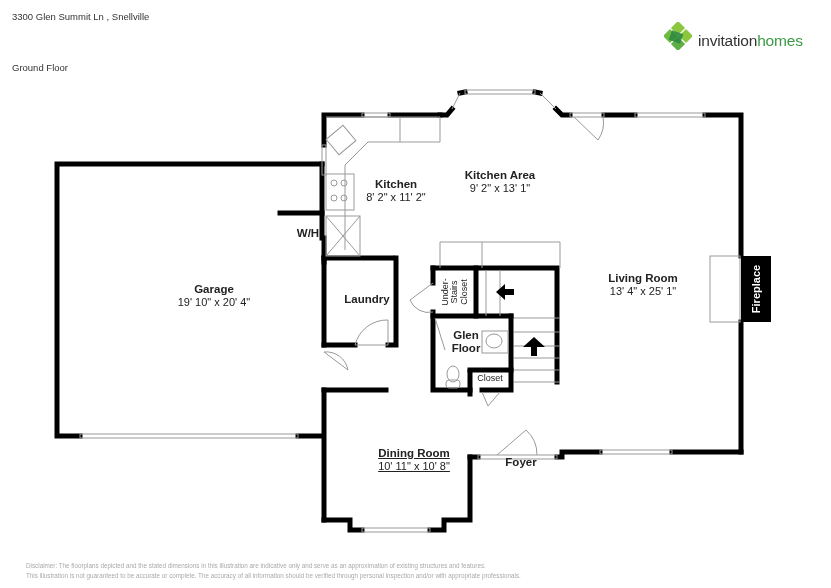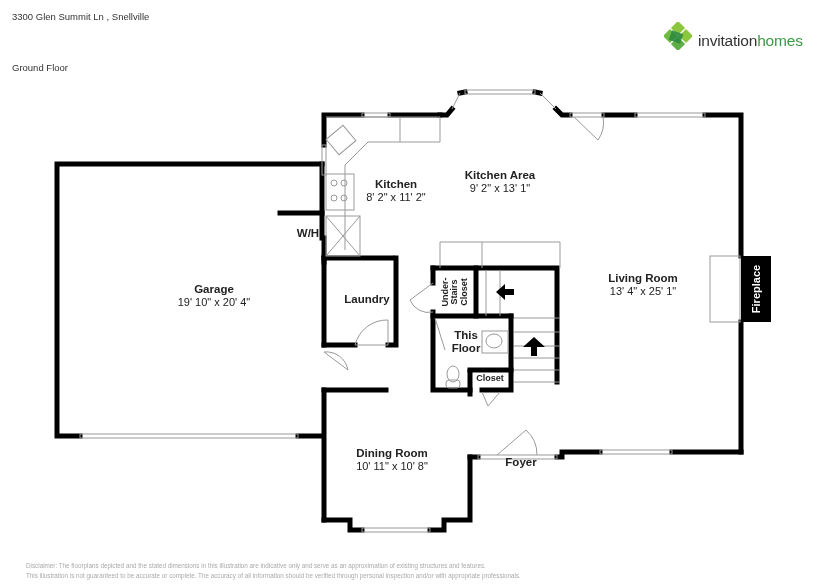--- a/index.html
+++ b/index.html
@@ -6,21 +6,21 @@
   body{width:831px;height:588px;position:relative;overflow:hidden;font-family:"Liberation Sans",sans-serif;color:#222;}
   .hdr{position:absolute;left:12px;font-size:9.5px;color:#333;}
   .logo{position:absolute;left:664px;top:22px;display:flex;align-items:flex-end;}
   .logo-text{font-size:15.5px;color:#333;margin-left:6px;letter-spacing:-0.2px;}
   .logo-text .hm{color:#3a9a45;}
   svg.plan{position:absolute;left:0;top:0;}
   .disc{position:absolute;left:26px;font-size:6.3px;color:#aaa;white-space:nowrap;}
   .rm{position:absolute;text-align:center;transform:translateX(-50%);white-space:nowrap;line-height:1.15;}
   .rm .n{font-weight:bold;font-size:11.5px;}
   .rm .d{font-size:11px;}
-  .sm{font-weight:bold;font-size:9px;}
+  .sm{font-weight:normal;font-size:9px;}
 </style>
 </head>
 <body>
 
 <div class="hdr" style="top:11px;">3300 Glen Summit Ln , Snellville</div>
 <div class="hdr" style="top:28px;margin-top:34px;">Ground Floor</div>
 
 <div class="logo">
   <svg width="28" height="28" viewBox="0 0 28 28">
     <rect x="9" y="1" width="10" height="10" transform="rotate(45 14 6)" fill="#8cc63f"></rect>
@@ -143,36 +143,36 @@
   <div class="d">8' 2" x 11' 2"</div>
 </div>
 <div class="rm" style="left:500px;top:169px;">
   <div class="n">Kitchen Area</div>
   <div class="d">9' 2" x 13' 1"</div>
 </div>
 <div class="rm" style="left:643px;top:272px;">
   <div class="n">Living Room</div>
   <div class="d">13' 4" x 25' 1"</div>
 </div>
-<div class="rm" style="left:392px;top:447px;">
+<div class="rm" style="left:414px;top:447px;text-decoration:underline;">
   <div class="n">Dining Room</div>
   <div class="d">10' 11" x 10' 8"</div>
 </div>
 
 <div class="rm" style="left:308px;top:181px;margin-top:46px;">
     <div class="n">W/H</div>
   </div>
 <div class="rm" style="left:359px;top:293px;margin-left:8px;">
     <div class="n">Laundry</div>
   </div>
 <div class="rm" style="left:521px;top:414px;margin-top:42px;">
     <div class="n">Foyer</div>
   </div>
 <div class="rm" style="left:466px;top:329px;">
-  <div class="n">This</div>
+  <div class="n">Glen</div>
   <div class="n">Floor</div>
 </div>
 <div class="rm sm" style="left:490px;top:373px;">Closet</div>
 <div class="rm sm" style="left:455px;top:292px;transform:translate(-50%,-50%) rotate(-90deg);line-height:1.05;">
   <div>Under-</div>
   <div>Stairs</div>
   <div>Closet</div>
 </div>
 <div class="rm" style="left:756px;top:289px;transform:translate(-50%,-50%) rotate(-90deg);color:#fff;font-weight:bold;font-size:11px;">Fireplace</div>
 

